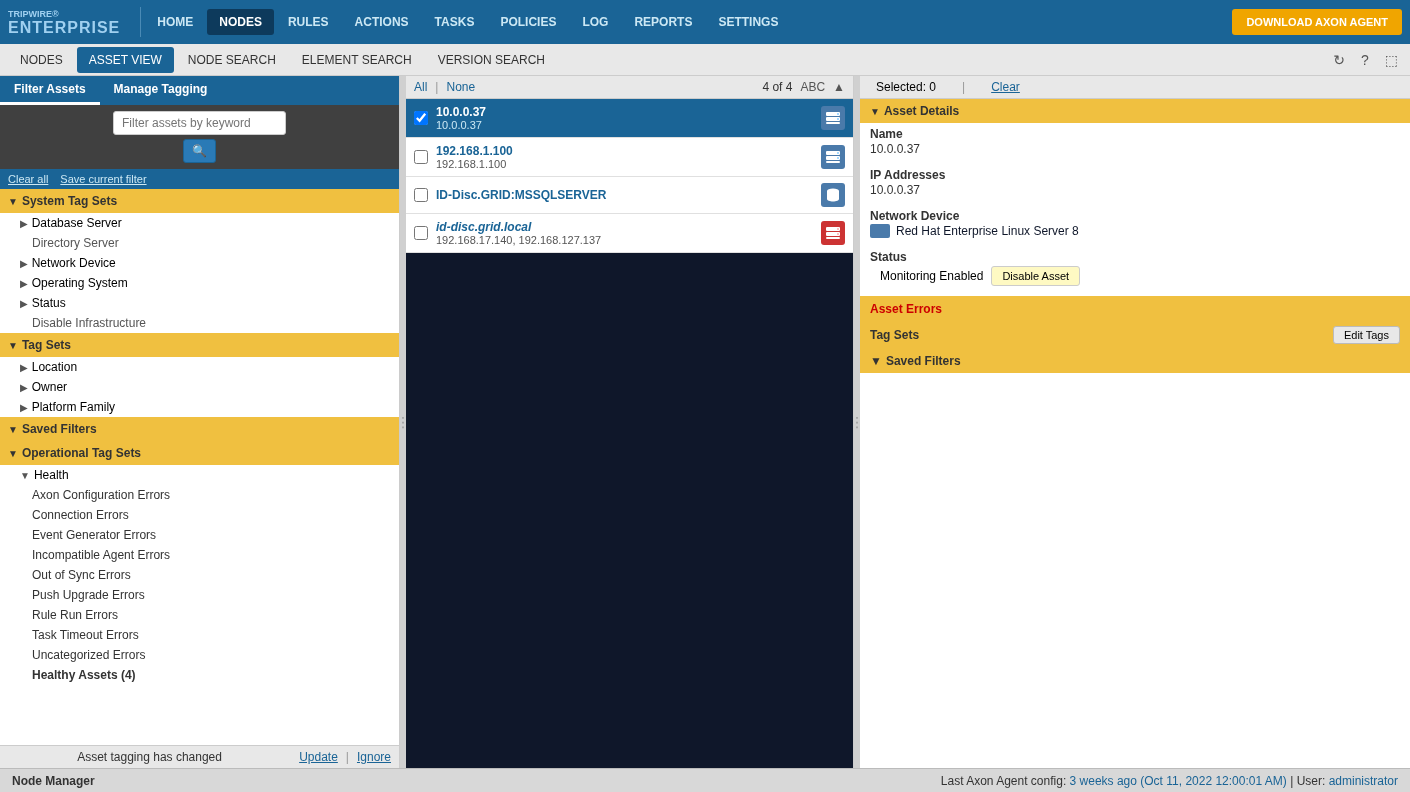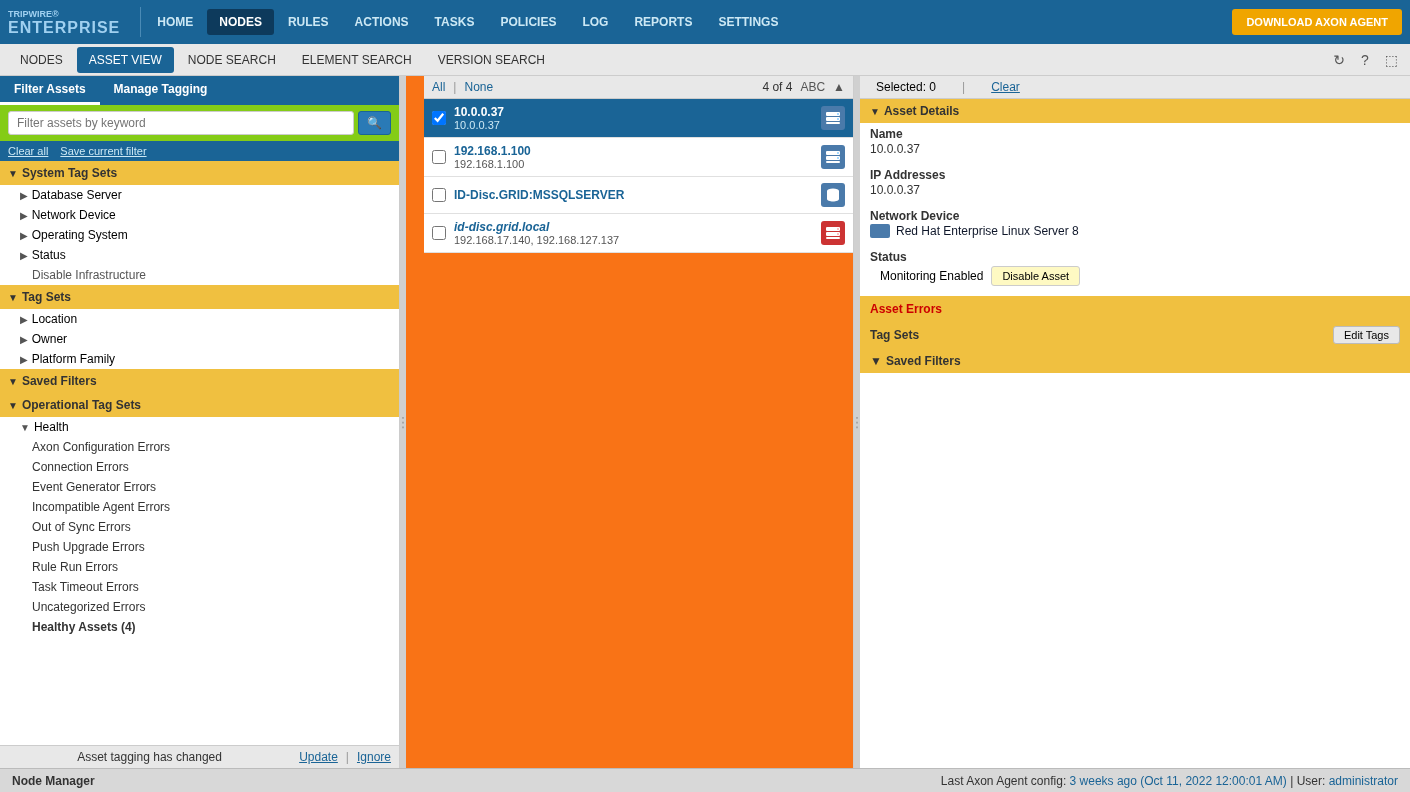--- a/index.html
+++ b/index.html
@@ -109,24 +109,25 @@
       padding: 6px 14px;
       color: white;
       font-size: 12px;
       font-weight: bold;
       cursor: pointer;
       border-bottom: 3px solid transparent;
     }
     .filter-tab.active { border-bottom: 3px solid white; }
     .search-area {
       padding: 6px 8px;
-      background: #84cc16;
-      display: flex;
-      align-items: flex-end;
+      background: #404040;
+      display: flex;
+      align-items: center;
       gap: 4px;
+      flex-direction: column;
     }
     .search-input {
       flex: 1;
       padding: 4px 8px;
       border: 1px solid #ccc;
       border-radius: 3px;
       font-size: 12px;
     }
     .search-btn {
       background: #2a7ab6;
@@ -176,26 +177,25 @@
       gap: 4px;
     }
     .tree-item .arrow { font-size: 10px; color: #555; }
     .tree-item.sub-item { padding-left: 32px; color: #555; font-size: 11px; }
     .tree-item.leaf { padding-left: 32px; font-size: 11px; color: #333; }
     .tree-item.leaf.bold { font-weight: bold; }
 
     
     .middle-panel {
       flex: 1;
-      background: #f97316;
+      background: #0f172a;
       display: flex;
       flex-direction: column;
       border-right: 1px solid #ccc;
       min-width: 0;
-      padding-left: 18px;
     }
     .asset-toolbar {
       background: #e8e8e8;
       border-bottom: 1px solid #ccc;
       padding: 4px 8px;
       display: flex;
       align-items: center;
       gap: 8px;
     }
     .toolbar-link { color: #1a6496; text-decoration: none; cursor: pointer; font-size: 12px; }
@@ -430,20 +430,23 @@
     <div class="left-scroll">
 
       <div class="section-header">
         <span class="arrow">▼</span>
         <span>System Tag Sets</span>
       </div>
       <div class="tree-item">
         <span class="arrow">▶</span>
         <span>Database Server</span>
       </div>
+      <div class="tree-item sub-item">
+        <span>Directory Server</span>
+      </div>
       <div class="tree-item">
         <span class="arrow">▶</span>
         <span>Network Device</span>
       </div>
       <div class="tree-item">
         <span class="arrow">▶</span>
         <span>Operating System</span>
       </div>
       <div class="tree-item">
         <span class="arrow">▶</span>

